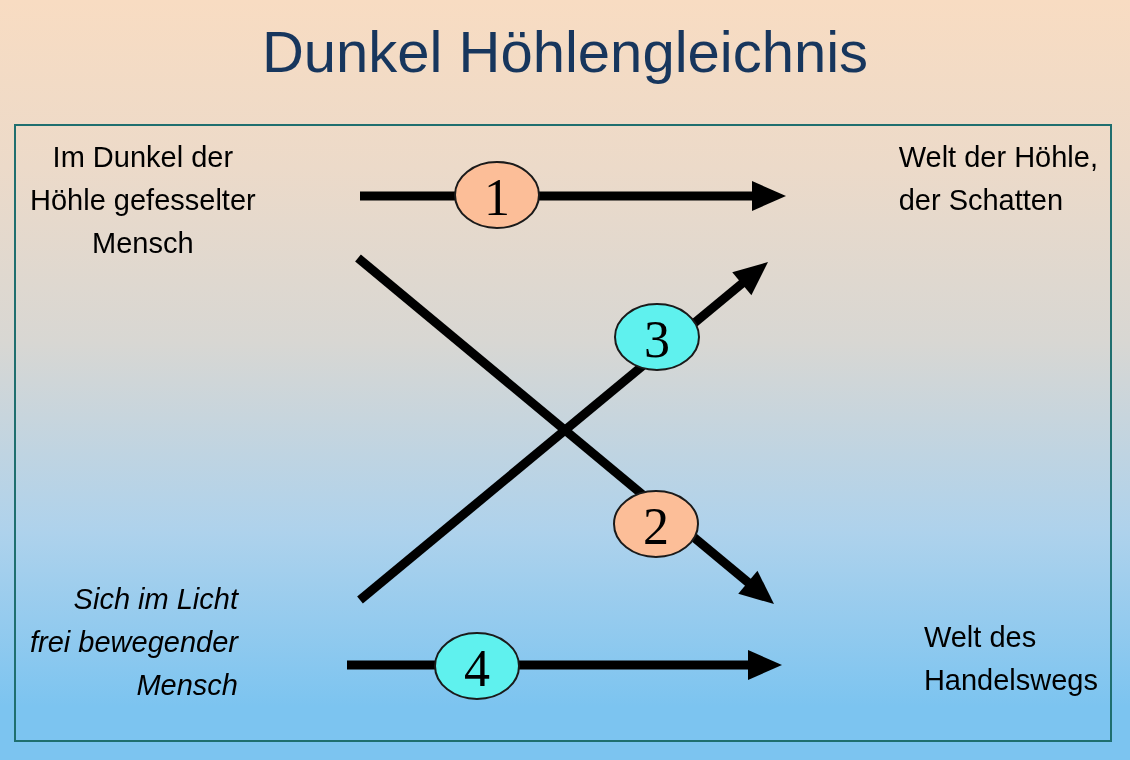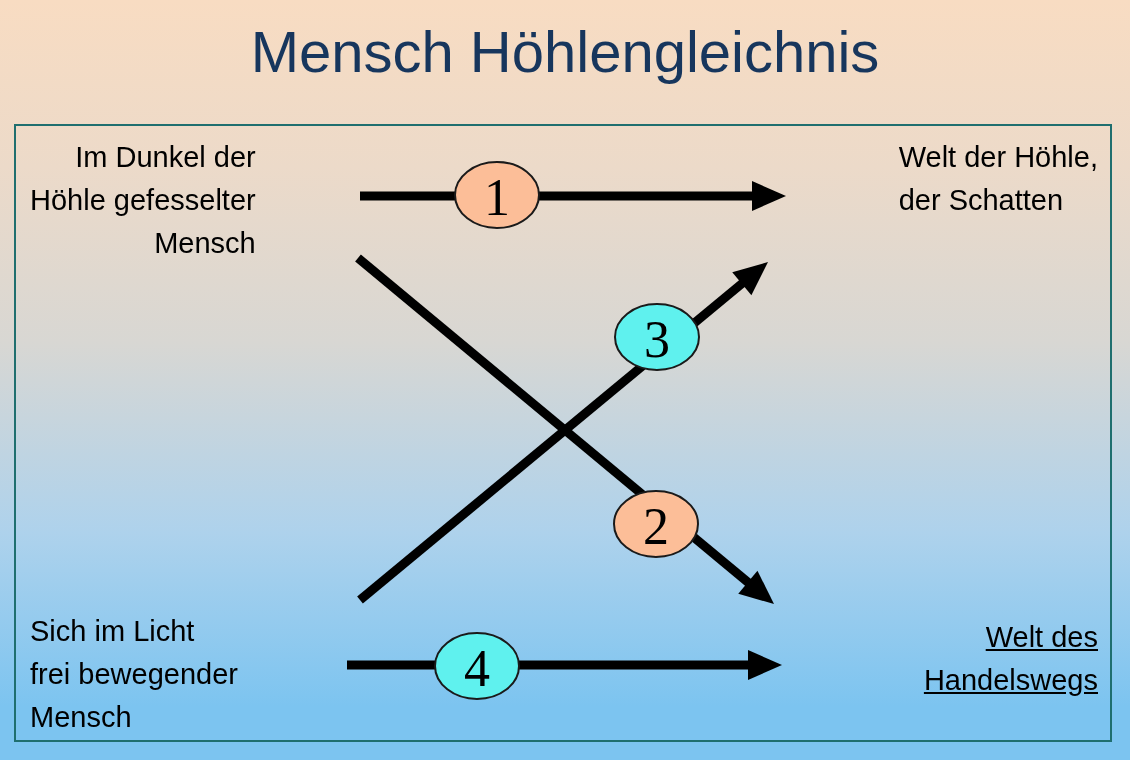--- a/index.html
+++ b/index.html
@@ -43,40 +43,40 @@
     width:1098px;height:618px;
     border:2px solid var(--box-border);
   }
   .corner-label{
     position:absolute;
     font-size:29px;
     line-height:43px;
     color:var(--label-text);
     white-space:pre-line;
   }
-  .tl{left:30px;top:136px;text-align:right;}
+  .tl{left:30px;top:136px;text-align:center;}
   .tr{right:32px;top:136px;text-align:left;}
-  .bl{left:30px;top:610px;text-align:left;}
-  .br{right:32px;top:616px;text-align:right;text-decoration:underline;}
+  .bl{left:30px;top:578px;text-align:right;font-style:italic;}
+  .br{right:32px;top:616px;text-align:left;}
   .arrow-layer{
     position:absolute;inset:0;
     width:1130px;height:760px;
     pointer-events:none;
   }
   .node-number{
     font-family:"Liberation Serif","DejaVu Serif",serif;
     font-size:52px;
     fill:var(--label-text);
   }
 </style>
 </head>
 <body>
 
 <div class="page">
-  <div class="title">Mensch Höhlengleichnis</div>
+  <div class="title">Dunkel Höhlengleichnis</div>
 
   <div class="diagram-box"></div>
 
   <div class="corner-label tl">Im Dunkel der
 Höhle gefesselter
 Mensch</div>
   <div class="corner-label tr">Welt der Höhle,
 der Schatten</div>
   <div class="corner-label bl">Sich im Licht
 frei bewegender

